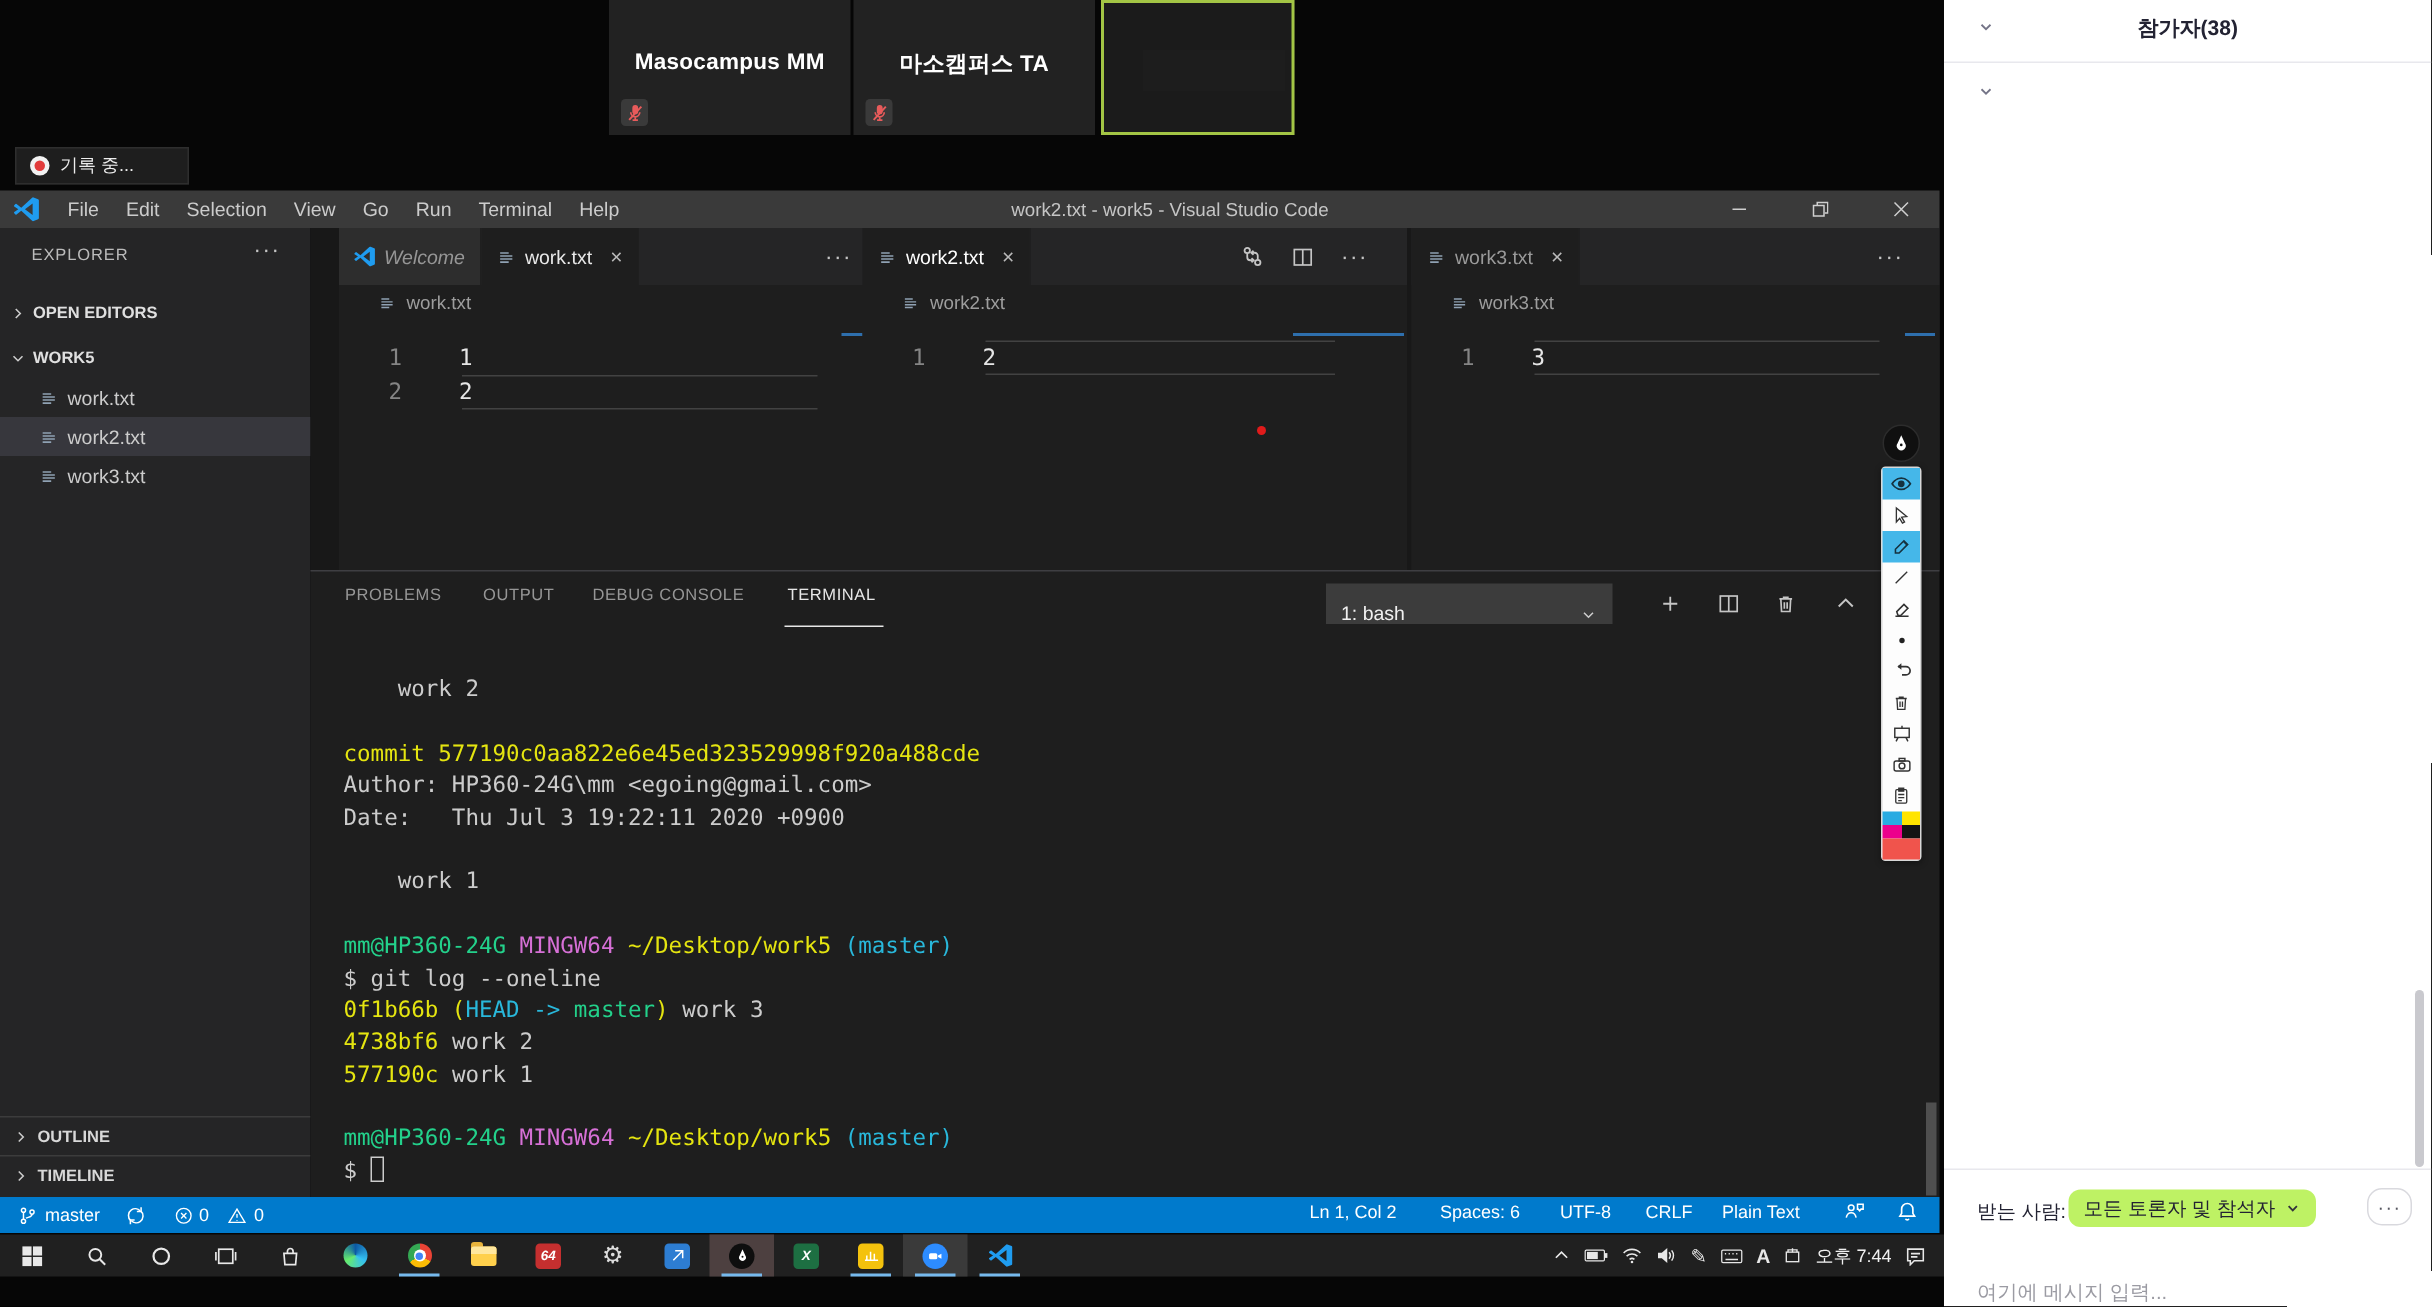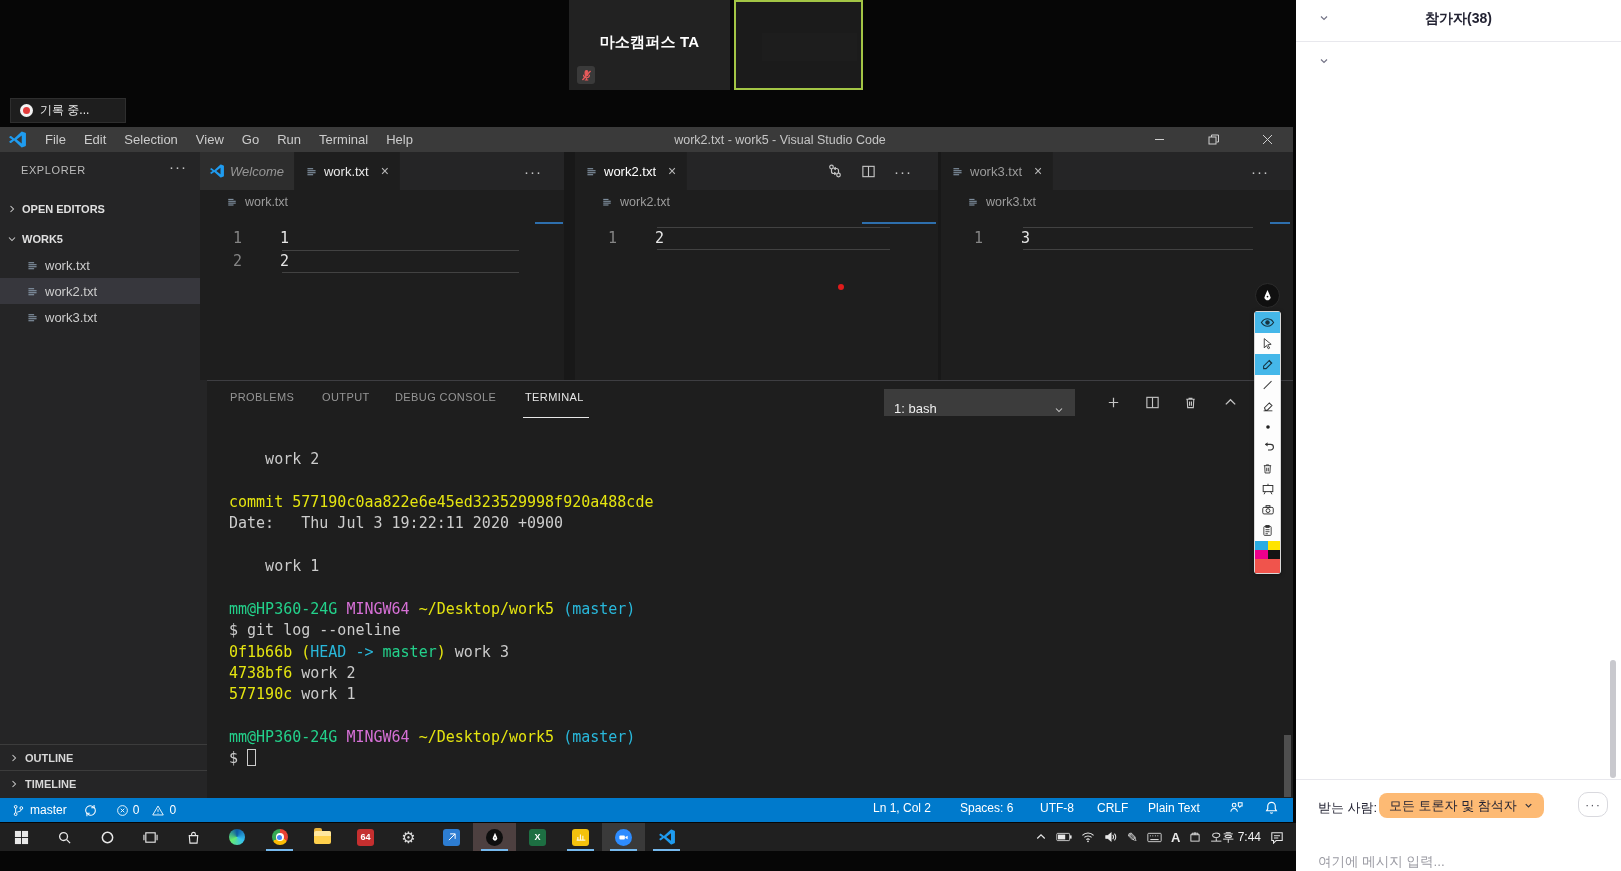--- a/index.html
+++ b/index.html
@@ -94,33 +94,33 @@
   .stat-item { position:absolute; top:0; height:19px; display:flex; align-items:center; }
 
   
   .taskbar { left:0; top:823px; width:1296px; height:28px; background:#202020; display:flex; align-items:center; }
   .tb-icons { display:flex; align-items:center; height:28px; }
   .task-ic { position:relative; width:43px; height:28px; display:flex; align-items:center; justify-content:center; }
   .task-ic.hl { background:#4d4040; }
   .task-ic.hl2 { background:#3a3a3a; }
   .task-ic.open::after { content:""; position:absolute; left:8px; right:8px; bottom:0; height:2px; background:#76b9ed; }
   .tile-sq { width:17px; height:17px; border-radius:3px; display:flex; align-items:center;
-             justify-content:center; font-size:9px; font-weight:bold; color:#fff; }
+             justify-content:center; font-size:9px; font-weight:bold; color:#fff;font-style:italic; }
   .tray { position:absolute; right:0; top:0; height:28px; display:flex; align-items:center; gap:9px;
           padding-right:12px; color:#e8e8e8; }
   .clock { font-size:12px; color:#f0f0f0; }
 
   
   .zoom-panel { left:1296px; top:0; width:325px; height:871px; background:#ffffff; color:#232333; }
   .zp-header { position:absolute; left:0; width:100%; text-align:center; font-size:14px; font-weight:bold; }
   .zp-chev { position:absolute; left:22px; width:12px; height:12px; color:#747487; }
   .zp-sep { position:absolute; left:0; width:100%; height:1px; background:#e8e8ed; }
   .zp-scroll { position:absolute; left:314px; top:660px; width:6px; height:118px; background:#c9c9ce; border-radius:3px; }
   .zp-to { position:absolute; left:22px; top:799px; font-size:13px; color:#232333; }
-  .zp-pill { position:absolute; left:83px; top:793px; height:25px; background:#fdba74; border-radius:8px;
+  .zp-pill { position:absolute; left:83px; top:793px; height:25px; background:#bef264; border-radius:8px;
              display:flex; align-items:center; gap:6px; padding:0 10px; font-size:13px; color:#232333; }
   .zp-more { position:absolute; left:282px; top:792px; width:30px; height:25px; border:1.5px solid #d9d9de;
              border-radius:10px; display:flex; align-items:center; justify-content:center;
              color:#55555f; font-size:13px; letter-spacing:1px; }
   .zp-input { position:absolute; left:22px; top:853px; font-size:13.5px; color:#9b9ba3; }
 
   
   .ep-launcher { left:1255px; top:283px; width:25px; height:25px; border-radius:50%; background:#101010;
                  border:1px solid #2c2c2c; display:flex; align-items:center; justify-content:center; }
   .ep-panel { left:1254px; top:311px; width:27px; height:263px; background:#fdfdfd; border:1px solid #d8d8d8;
@@ -132,20 +132,32 @@
 
   .annot-dot { left:838px; top:284px; width:6px; height:6px; border-radius:50%; background:#e01b1b; }
 
   svg { display:block; }
 </style>
 </head>
 <body>
 
 <div class="screen">
 
+  <div class="vtile abs" style="left:406px; width:161px;">
+    <div class="vname">Masocampus MM</div>
+    <div class="mic">
+      <svg width="13" height="13" viewBox="0 0 16 16">
+          <g stroke="#e85b5b" fill="none" stroke-width="1.4">
+        <rect x="6.3" y="2" width="3.4" height="6.2" rx="1.7" fill="#e85b5b"></rect>
+        <path d="M4.3 7.2a3.7 3.7 0 0 0 7.4 0M8 11v2.4M5.8 13.6h4.4"></path>
+        <path d="M3 13.5 13 2.5" stroke-width="1.6"></path>
+          </g>
+        </svg>
+    </div>
+  </div>
   <div class="vtile abs" style="left:569px; width:161px;">
     <div class="vname">마소캠퍼스 TA</div>
     <div class="mic">
       <svg width="13" height="13" viewBox="0 0 16 16">
           <g stroke="#e85b5b" fill="none" stroke-width="1.4">
         <rect x="6.3" y="2" width="3.4" height="6.2" rx="1.7" fill="#e85b5b"></rect>
         <path d="M4.3 7.2a3.7 3.7 0 0 0 7.4 0M8 11v2.4M5.8 13.6h4.4"></path>
         <path d="M3 13.5 13 2.5" stroke-width="1.6"></path>
           </g>
         </svg>
@@ -240,21 +252,21 @@
     <div class="sb-bottom" style="top:618px;">
       <svg width="12" height="12" viewBox="0 0 16 16">
           <path d="M6 4l4 4-4 4" stroke="#cccccc" fill="none" stroke-width="1.4"></path>
         </svg>
       <span>TIMELINE</span>
     </div>
   </div>
 
   <div class="editors-bg abs"></div>
 
-  <div class="egroup" style="left:200px; width:364px;">
+  <div class="egroup" style="left:226px; width:364px;">
     <div class="tabbar">
       <div class="tab">
         <svg width="14" height="14" viewBox="0 0 24 24">
             <path fill="#1f9cf0" d="M23.15 2.6 18.9.9a1.2 1.2 0 0 0-1.37.23L7.3 10.5 2.87 7.1a.8.8 0 0 0-1.02.05L.7 8.2a.8.8 0 0 0 0 1.18L4.54 12 .7 14.6a.8.8 0 0 0 0 1.18l1.15 1.05a.8.8 0 0 0 1.02.05l4.43-3.37 10.23 9.35a1.2 1.2 0 0 0 1.37.23l4.25-1.7a1.2 1.2 0 0 0 .75-1.1V3.7a1.2 1.2 0 0 0-.75-1.1ZM18 17.5 10.8 12 18 6.5Z"></path>
           </svg>
         <span style="font-style:italic;">Welcome</span>
       </div>
       <div class="tab active">
         <svg width="13" height="13" viewBox="0 0 16 16">
             <path d="M3 4.5h7M3 7h10M3 9.5h10M3 12h7" stroke="#8fa1b3" fill="none" stroke-width="1.3"></path>
@@ -392,20 +404,21 @@
     <span class="picon" style="left:1013px;">
       <svg width="15" height="15" viewBox="0 0 16 16">
           <path d="M3 10l5-5 5 5" stroke="#c5c5c5" fill="none" stroke-width="1.4"></path>
         </svg>
       </span>
 
     <div class="term">
       <div class="tline"><span class="tseg fg">    work 2</span></div>
       <div class="tline">&nbsp;</div>
       <div class="tline"><span class="tseg yellow">commit 577190c0aa822e6e45ed323529998f920a488cde</span></div>
+      <div class="tline"><span class="tseg fg">Author: HP360-24G\mm &lt;egoing@gmail.com&gt;</span></div>
       <div class="tline"><span class="tseg fg">Date:   Thu Jul 3 19:22:11 2020 +0900</span></div>
       <div class="tline">&nbsp;</div>
       <div class="tline"><span class="tseg fg">    work 1</span></div>
       <div class="tline">&nbsp;</div>
       <div class="tline"><span class="tseg green">mm@HP360-24G </span><span class="tseg magenta">MINGW64 </span><span class="tseg yellow">~/Desktop/work5 </span><span class="tseg cyan">(master)</span></div>
       <div class="tline"><span class="tseg fg">$ git log --oneline</span></div>
       <div class="tline"><span class="tseg yellow">0f1b66b (</span><span class="tseg cyan">HEAD -&gt; </span><span class="tseg green">master</span><span class="tseg yellow">) </span><span class="tseg fg">work 3</span></div>
       <div class="tline"><span class="tseg yellow">4738bf6 </span><span class="tseg fg">work 2</span></div>
       <div class="tline"><span class="tseg yellow">577190c </span><span class="tseg fg">work 1</span></div>
       <div class="tline">&nbsp;</div>

